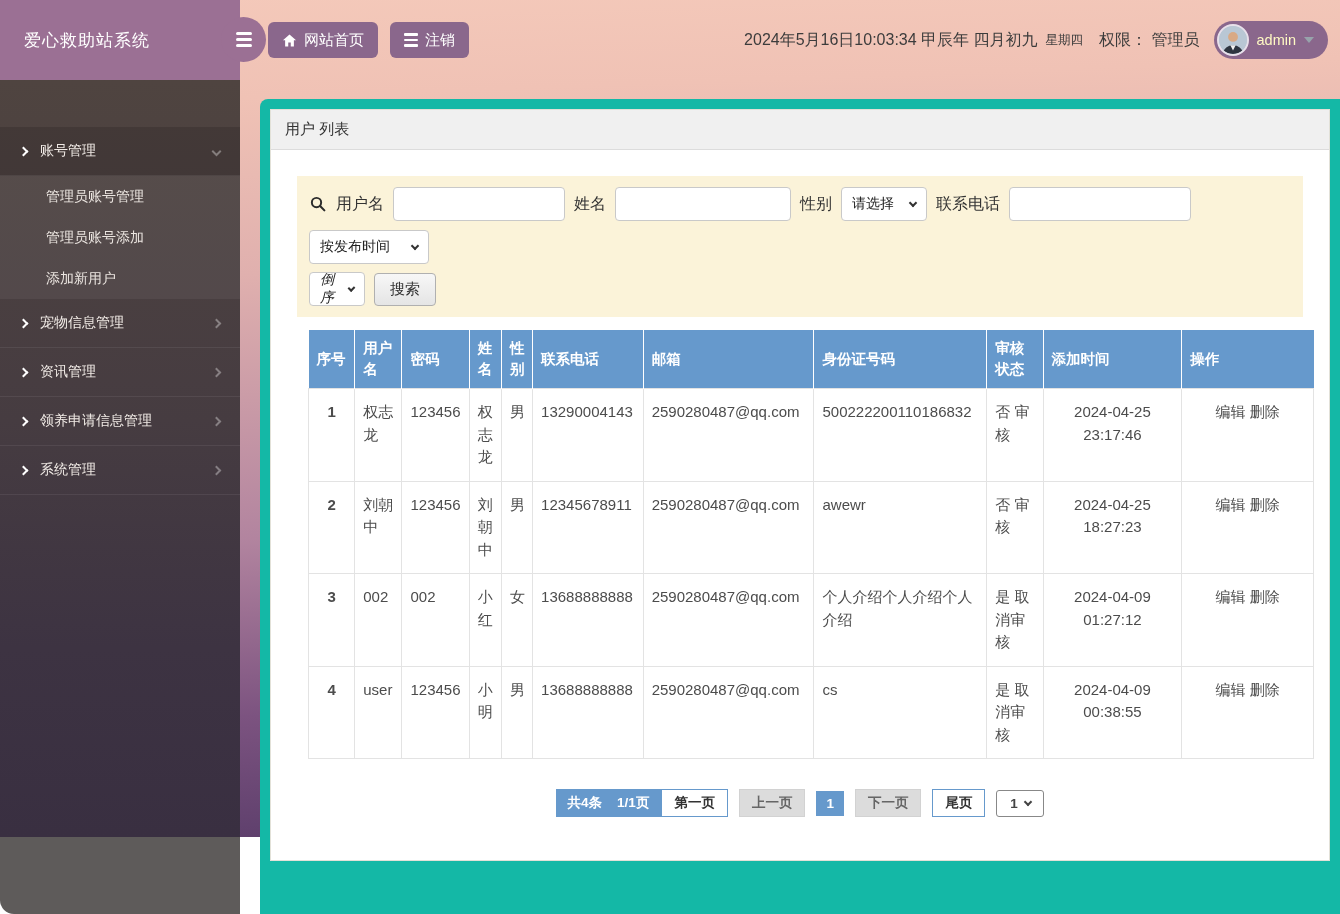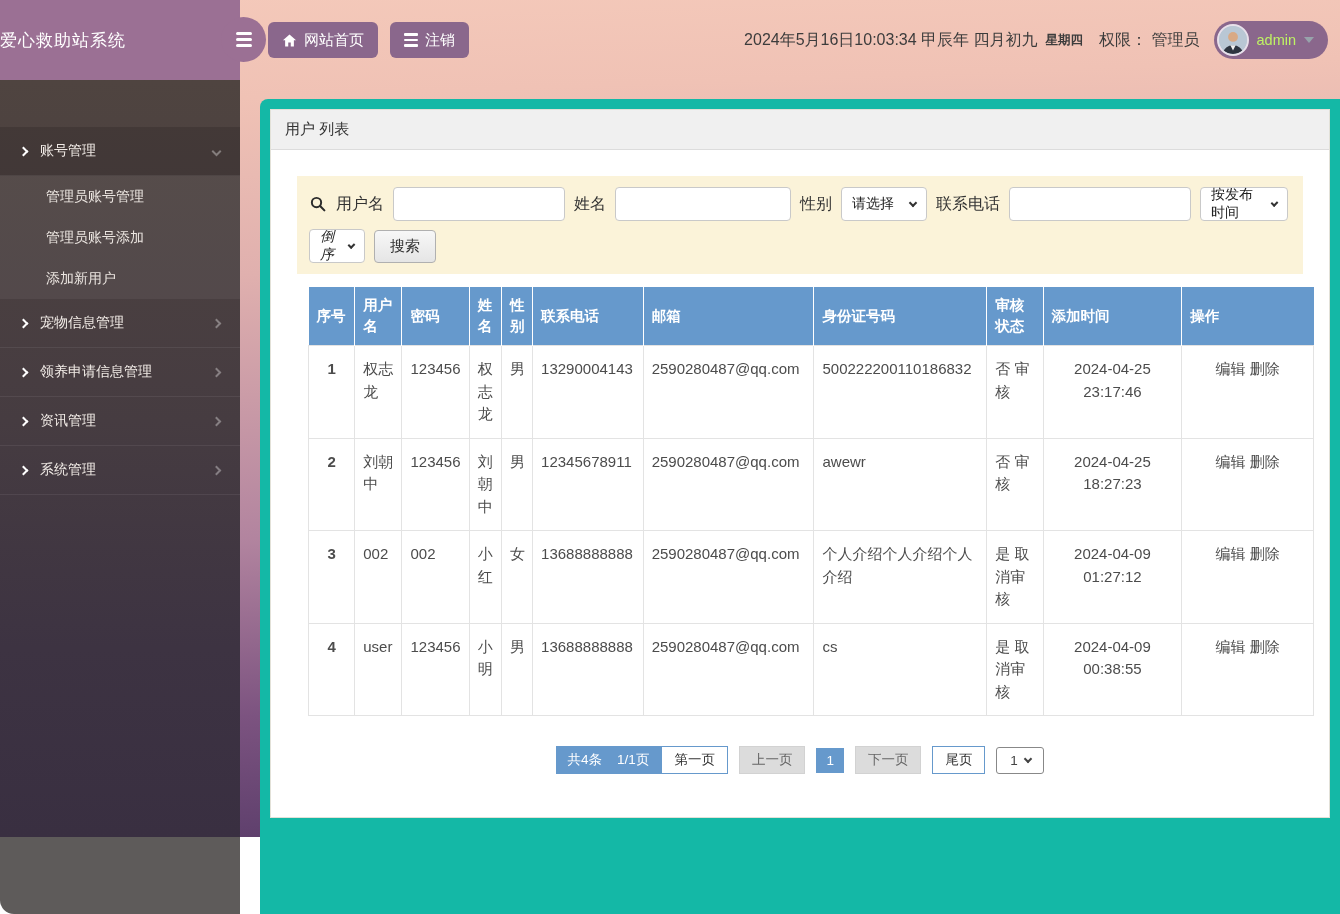--- a/index.html
+++ b/index.html
@@ -6,39 +6,39 @@
   body { background:#fff; font-family:"Liberation Sans","DejaVu Sans",sans-serif; }
   .screen { position:relative; width:1340px; height:914px; overflow:hidden; background:#fff; }
 
   
   .bg-gradient { position:absolute; left:0; top:0; width:1340px; height:837px;
     background:linear-gradient(178deg,#f4c9ba 0%,#f0c2b5 12%,#e0b0ae 32%,#b2849f 62%,#7c5380 82%,#563a67 100%); }
   .bg-bottom-gray { position:absolute; left:0; top:837px; width:240px; height:77px; background:#5e5b5a; border-bottom-left-radius:14px; }
 
   
   .brand { position:absolute; left:0; top:0; width:240px; height:80px; background:#9b7094; color:#fff;
-    display:flex; align-items:center; font-size:17px; letter-spacing:1px; z-index:3; }
+    display:flex; align-items:center; padding-left:24px; font-size:17px; letter-spacing:1px; z-index:3; }
   .brand-bump { position:absolute; left:221px; top:17px; width:45px; height:45px; border-radius:50%;
     background:#9b7094; z-index:3; display:flex; flex-direction:column; justify-content:center; align-items:center; gap:3px; cursor:pointer; }
   .brand-bump .bar { width:16px; height:3px; background:#fff; border-radius:2px; }
 
   .top-actions { position:absolute; left:268px; top:22px; display:flex; gap:12px; z-index:2; }
   .top-btn { height:36px; padding:0 14px; background:#8a678c; border:none; border-radius:6px; color:#fff;
     font-size:15px; display:flex; align-items:center; gap:7px; cursor:pointer; font-family:inherit; }
   .top-btn .lines { display:flex; flex-direction:column; gap:3px; }
   .top-btn .lines i { display:block; width:14px; height:2.5px; background:#fff; border-radius:1px; }
 
   .top-right { position:absolute; right:12px; top:22px; height:36px; display:flex; align-items:center; gap:8px; z-index:2; color:#3c3c3c; }
   .dt-main { font-size:16px; }
-  .dt-week { font-size:12.5px; font-weight:bold; }
+  .dt-week { font-size:12.5px; font-weight:normal; }
   .dt-role { font-size:16px; margin-left:8px; }
   .user-pill { height:38px; margin-left:6px; background:#8a678c; border-radius:19px; display:flex; align-items:center;
     gap:8px; padding:3px 14px 3px 3px; cursor:pointer; }
   .avatar { width:32px; height:32px; border-radius:50%; border:2px solid #e8e0ea; overflow:hidden; background:#b9c7d4; flex:none; }
-  .user-pill .uname { color:#bef264; font-size:14.5px; }
+  .user-pill .uname { color:#fef9c3; font-size:14.5px; }
   .pill-caret { width:0; height:0; border-left:5px solid transparent; border-right:5px solid transparent; border-top:6px solid #97a3ab; }
 
   
   .sidebar { position:absolute; left:0; top:80px; width:240px; height:757px;
     background:linear-gradient(180deg,#4f4440 0%,#463c41 45%,#3d3342 75%,#392f41 100%); z-index:2; }
   .menu-item { display:flex; align-items:center; color:#f1ebe6; font-size:14px; cursor:pointer; }
   .menu-item.parent { height:49px; padding:0 20px; border-bottom:1px solid rgba(255,255,255,0.07); }
   .menu-item.parent.expanded { background:rgba(0,0,0,0.14);margin-top:47px; }
   .menu-item.child { height:41px; padding-left:46px; background:rgba(255,255,255,0.055); color:#ece6e1; }
   .menu-item.child.active { background:rgba(0,0,0,0.16); }
@@ -60,39 +60,39 @@
   
   .search-box { background:#fbf3d9; padding:11px 12px; }
   .search-row { display:flex; align-items:center; gap:9px; flex-wrap:wrap; }
   .search-row + .search-row { margin-top:8px; }
   .f-label { font-size:16px; color:#333; white-space:nowrap; }
   .f-input { height:34px; border:1px solid #c9c9c9; border-radius:4px; background:#fff; padding:0 8px; font-size:14px; font-family:inherit; }
   .w-user { width:172px; } .w-name { width:176px; } .w-phone { width:182px; }
   .fake-select { height:34px; border:1px solid #c9c9c9; border-radius:4px; background:#fff; display:flex; align-items:center;
     justify-content:space-between; padding:0 10px; font-size:14px; color:#222; cursor:pointer; gap:10px; }
   .fake-select .chev { width:6px; height:6px; border-color:#333; margin-top:-3px; }
-  .w-sel-gender { width:86px; } .w-sel-time { width:88px; } .w-sel-order { width:56px;font-style:italic; }
+  .w-sel-gender { width:86px; } .w-sel-time { width:120px; } .w-sel-order { width:56px;font-style:italic; }
   .btn-search { height:33px; padding:0 15px; background:linear-gradient(#f7f7f7,#e5e5e5); border:1px solid #b0b0b0;
     border-radius:4px; font-size:15px; color:#333; cursor:pointer; font-family:inherit; }
   .search-icon { flex:none; display:flex; }
 
   
   table.users { width:100%; border-collapse:collapse; margin-top:13px; table-layout:fixed;margin-left:11px; }
   table.users thead th { background:#6699cc; color:#fff; font-size:14.5px; font-weight:bold; text-align:left;
     padding:8px; height:58px; vertical-align:middle; line-height:1.45; }
   table.users thead th:not(:last-child) { border-right:1px solid #fff; }
   table.users tbody td { border:1px solid #e3e3e3; padding:12px 8px; font-size:15px; color:#4c4c4c;
     vertical-align:top; line-height:1.5; word-wrap:break-word; overflow-wrap:break-word; }
   td.col-no { text-align:center; font-weight:bold; color:#484848; }
   td.col-gender, td.col-time, td.col-ops { text-align:center; }
   td.col-time { color:#4c4c4c; }
   .cell-link { color:#4c4c4c; text-decoration:none; cursor:pointer; }
 
   
-  .pagination { margin:30px 0 17px; display:flex; justify-content:center; align-items:center; gap:11px; font-size:13.5px; color:#444; }
+  .pagination { margin:30px 0 17px; display:flex; justify-content:center; align-items:center; gap:11px; font-size:13.5px; color:#444;font-weight:bold; }
   .pg-group { display:flex; }
   .pg-info { background:#6699cc; color:#fff; padding:5px 12px; display:flex; gap:15px; white-space:nowrap; }
   .pg-btn { padding:4px 12px; cursor:pointer; white-space:nowrap; }
   .pg-outline { background:#fff; border:1px solid #6699cc; color:#333; }
   .pg-gray { background:#dcdcdc; border:1px solid #d2d2d2; color:#666; }
   .pg-current { background:#6699cc; color:#fff; padding:5px 10px; cursor:pointer; }
   .pg-select { width:48px; height:27px; border:1px solid #888; border-radius:3px; background:#fff; display:flex;
     align-items:center; justify-content:center; gap:7px; cursor:pointer; }
   .pg-select .chev { width:6px; height:6px; border-color:#444; margin-top:-3px; }
 </style>
@@ -169,26 +169,26 @@
       <div class="menu-item child">
         <span class="mi-label">添加新用户</span>
       </div>
       <div class="menu-item parent">
         <i class="chev chev-right left-arrow"></i>
         <span class="mi-label">宠物信息管理</span>
         <i class="chev right-arrow chev-right"></i>
       </div>
       <div class="menu-item parent">
         <i class="chev chev-right left-arrow"></i>
+        <span class="mi-label">资讯管理</span>
+        <i class="chev right-arrow chev-right"></i>
+      </div>
+      <div class="menu-item parent">
+        <i class="chev chev-right left-arrow"></i>
         <span class="mi-label">领养申请信息管理</span>
-        <i class="chev right-arrow chev-right"></i>
-      </div>
-      <div class="menu-item parent">
-        <i class="chev chev-right left-arrow"></i>
-        <span class="mi-label">资讯管理</span>
         <i class="chev right-arrow chev-right"></i>
       </div>
       <div class="menu-item parent">
         <i class="chev chev-right left-arrow"></i>
         <span class="mi-label">系统管理</span>
         <i class="chev right-arrow chev-right"></i>
       </div>
     </aside>
 
   <main class="main">

